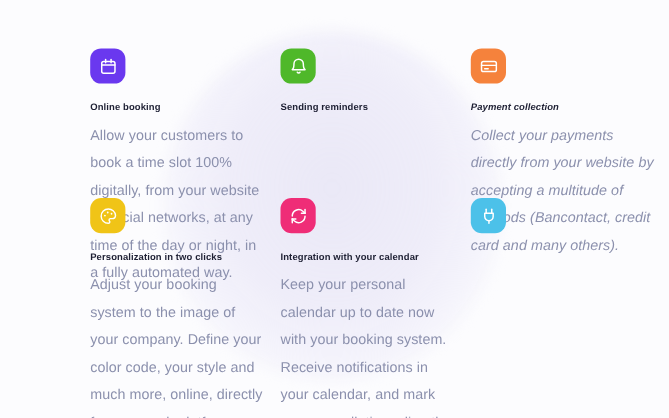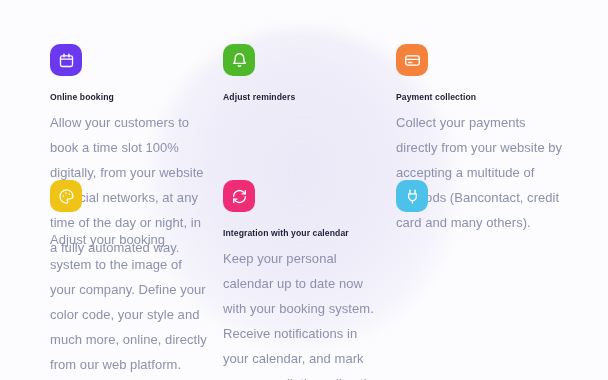--- a/index.html
+++ b/index.html
@@ -41,22 +41,23 @@
     display:grid;
     grid-template-columns:173px 173px 182px;
     grid-template-rows:136px auto;
     column-gap:0px;
     padding:44px 0 0 50px;
   }
 
   .card {
     width:160px;
     position:relative;
+    margin-left:32px;
   }
-  .card.wide { width:172px; }
+  .card.wide { width:172px;font-style:italic; }
 
   
   .icon-tile {
     width:32px; height:32px;
     border-radius:10px;
     display:flex;
     align-items:center;
     justify-content:center;
     margin-bottom:16px;
   }
@@ -100,21 +101,21 @@
       <div class="card-body">Allow your customers to book a time slot 100% digitally, from your website or social networks, at any time of the day or night, in a fully automated way.</div>
     </div>
 
     <div class="card">
       <div class="icon-tile" style="background:#4fb82a">
         <svg width="17" height="17" viewBox="0 0 24 24" fill="none" stroke="#ffffff" stroke-width="1.9" stroke-linecap="round" stroke-linejoin="round">
           <path d="M18 8.5a6 6 0 1 0-12 0c0 6-2.2 7.5-2.2 7.5h16.4S18 14.5 18 8.5z"></path>
           <path d="M10.3 19.3a2 2 0 0 0 3.4 0"></path>
         </svg>
       </div>
-      <div class="card-title">Adjust reminders</div>
+      <div class="card-title">Sending reminders</div>
     </div>
 
     <div class="card wide">
       <div class="icon-tile" style="background:#f5823c">
         <svg width="17" height="17" viewBox="0 0 24 24" fill="none" stroke="#ffffff" stroke-width="1.9" stroke-linecap="round" stroke-linejoin="round">
           <rect x="2.5" y="5.5" width="19" height="13" rx="2.5"></rect>
           <line x1="2.5" y1="10.5" x2="21.5" y2="10.5"></line>
           <line x1="6.5" y1="14.8" x2="11" y2="14.8"></line>
         </svg>
       </div>
@@ -124,20 +125,21 @@
 
     <div class="card row2">
       <div class="icon-tile" style="background:#f0c417">
         <svg width="17" height="17" viewBox="0 0 24 24" fill="none" stroke="#ffffff" stroke-width="1.8" stroke-linecap="round" stroke-linejoin="round">
           <path d="M12 2.8a9.2 9.2 0 1 0 0 18.4c1.2 0 1.9-.8 1.9-1.8 0-.5-.2-.9-.5-1.2-.3-.3-.5-.7-.5-1.2 0-1 .8-1.8 1.8-1.8h2.1A4.4 4.4 0 0 0 21.2 11 9.2 9.2 0 0 0 12 2.8z"></path>
           <circle cx="7.6" cy="11.3" r="1.15" fill="#ffffff" stroke="none"></circle>
           <circle cx="11.2" cy="7.3" r="1.15" fill="#ffffff" stroke="none"></circle>
           <circle cx="16.1" cy="8.9" r="1.15" fill="#ffffff" stroke="none"></circle>
         </svg>
       </div>
+      <div class="card-title">Personalization in two clicks</div>
       <div class="card-body">Adjust your booking system to the image of your company. Define your color code, your style and much more, online, directly from our web platform.</div>
     </div>
 
     <div class="card row2">
       <div class="icon-tile" style="background:#ef2d77">
         <svg width="17" height="17" viewBox="0 0 24 24" fill="none" stroke="#ffffff" stroke-width="1.9" stroke-linecap="round" stroke-linejoin="round">
           <path d="M20.2 12.2a8.2 8.2 0 0 1-13.6 6.1L3.8 15.7"></path>
           <path d="M3.8 11.8a8.2 8.2 0 0 1 13.6-6.1l2.8 2.6"></path>
           <polyline points="3.8,10.4 3.8,15.7 9.1,15.7" stroke-width="0" fill="none"></polyline>
           <polyline points="20.2,8.3 20.2,3.6"></polyline>

